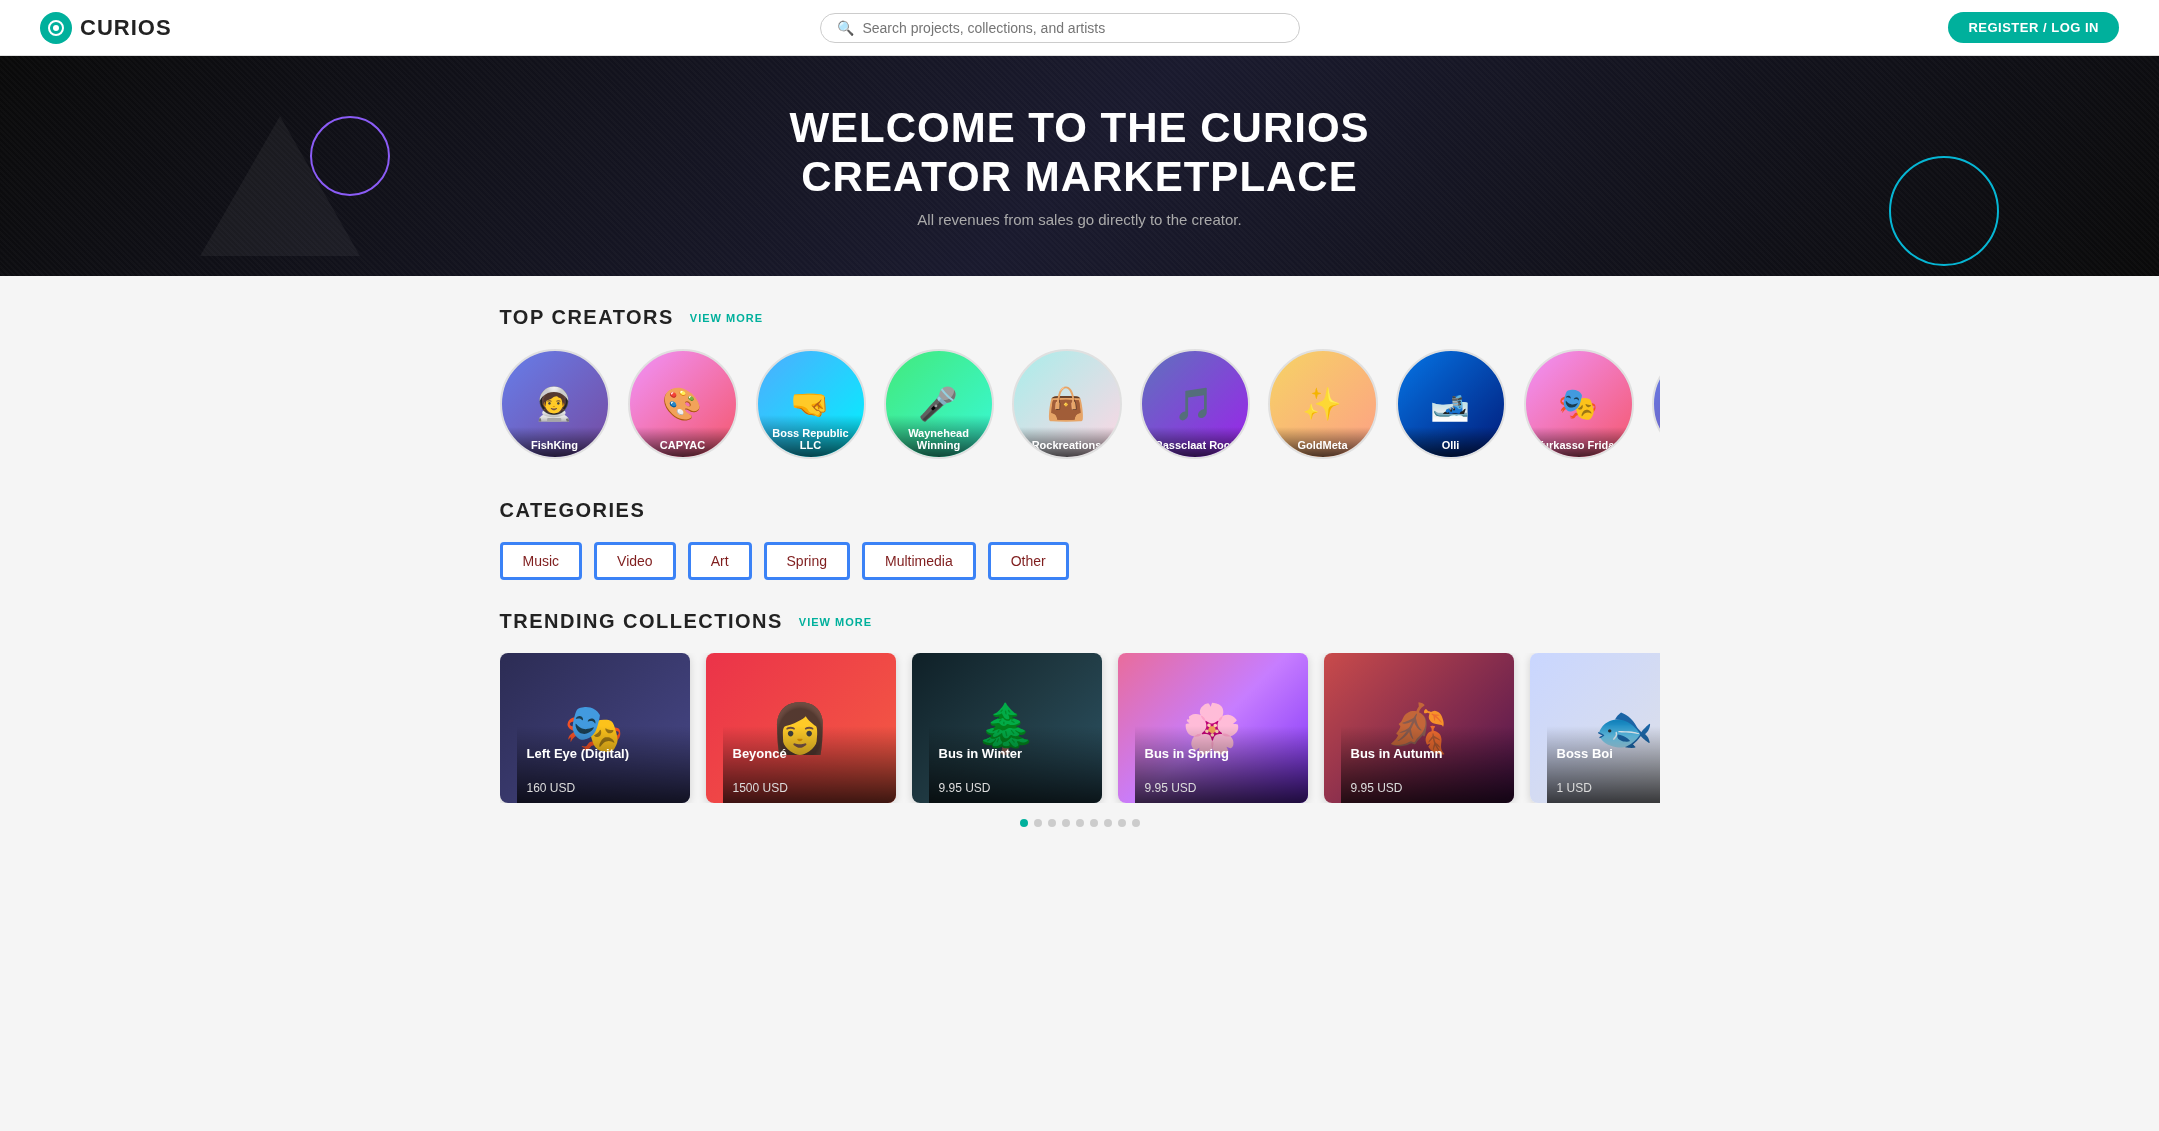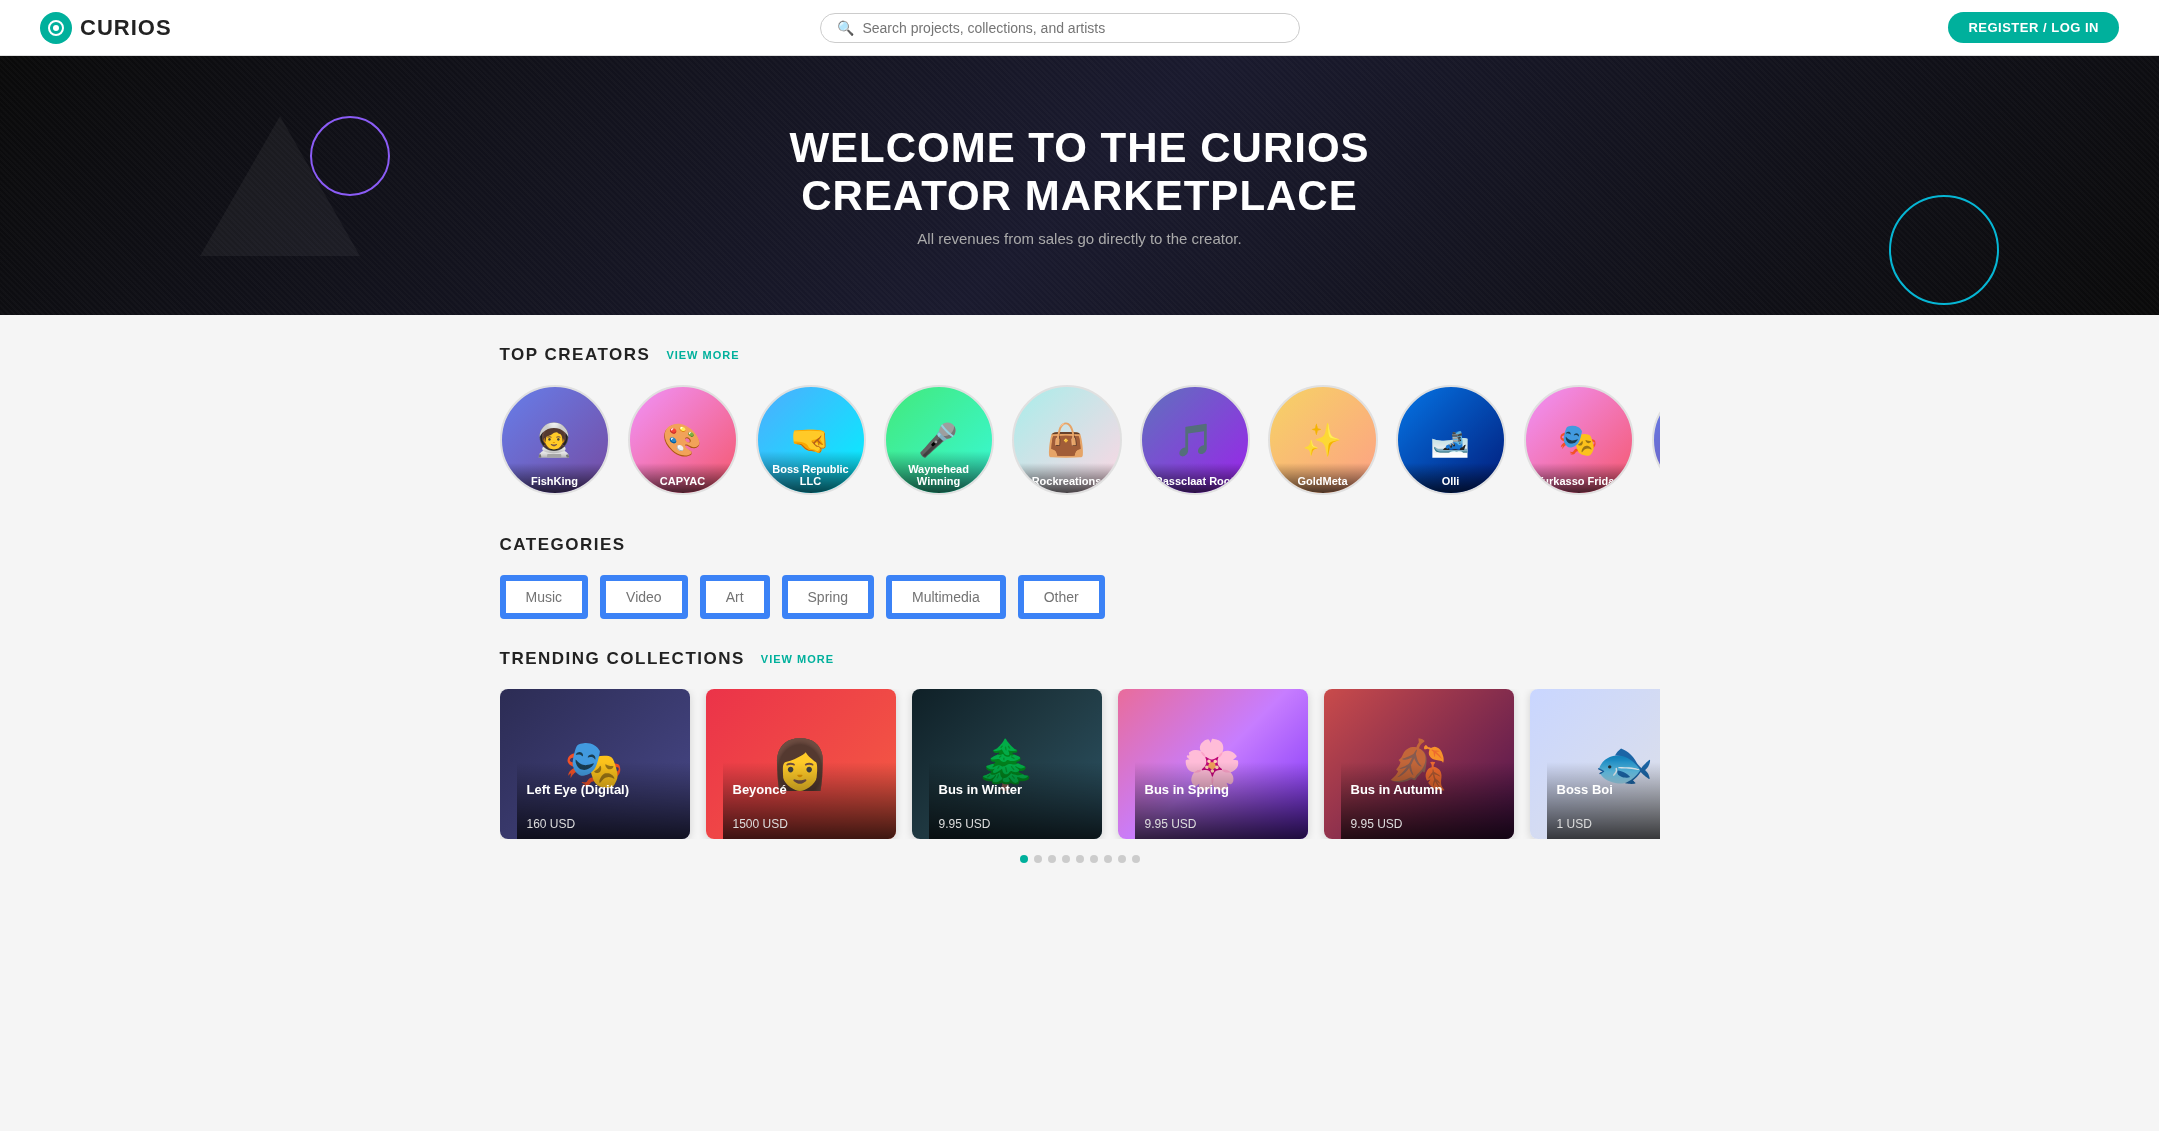--- a/index.html
+++ b/index.html
@@ -28,21 +28,21 @@
     }
     .register-btn {
       background: #00b09c; color: #fff; border: none; border-radius: 20px;
       padding: 8px 20px; font-size: 13px; font-weight: 600; cursor: pointer;
       letter-spacing: 0.5px;
     }
 
     
     .hero {
       background: linear-gradient(135deg, #0a0a0a 0%, #1a1a2e 50%, #0a0a0a 100%);
-      height: 259px; position: relative; overflow: hidden;
+      height: 220px; position: relative; overflow: hidden;
       display: flex; align-items: center; justify-content: center;
     }
     .hero-bg-lines {
       position: absolute; inset: 0;
       background: repeating-linear-gradient(45deg, transparent, transparent 2px, rgba(255,255,255,0.02) 2px, rgba(255,255,255,0.02) 4px);
     }
     .hero-circle-left {
       position: absolute; left: 310px; top: 60px;
       width: 80px; height: 80px; border-radius: 50%;
       border: 2px solid #8b5cf6; background: transparent;
@@ -61,21 +61,21 @@
     }
     .hero-content { text-align: center; position: relative; z-index: 2; }
     .hero-title { font-size: 42px; font-weight: 900; color: #fff; line-height: 1.15; text-transform: uppercase; letter-spacing: 1px; }
     .hero-subtitle { color: #aaa; font-size: 15px; margin-top: 10px; }
 
     
     .main { max-width: 1200px; margin: 0 auto; padding: 30px 20px; }
 
     
     .section-header { display: flex; align-items: center; gap: 16px; margin-bottom: 20px; }
-    .section-title { font-size: 17px; font-weight: 800; color: #222; letter-spacing: 1.5px; text-transform: uppercase; }
+    .section-title { font-size: 20px; font-weight: 800; color: #222; letter-spacing: 1.5px; text-transform: uppercase; }
     .view-more { font-size: 11px; font-weight: 700; color: #00b09c; cursor: pointer; text-transform: uppercase; letter-spacing: 1px; }
 
     
     .creators-row {
       display: flex; gap: 18px; overflow-x: auto; padding-bottom: 10px;
     }
     .creators-row::-webkit-scrollbar { display: none; }
     .creator-item { display: flex; flex-direction: column; align-items: center; cursor: pointer; flex-shrink: 0; }
     .creator-avatar {
       width: 110px; height: 110px; border-radius: 50%; overflow: hidden;
@@ -85,22 +85,22 @@
       position: absolute; bottom: 0; left: 0; right: 0;
       background: linear-gradient(transparent, rgba(0,0,0,0.7));
       color: #fff; font-size: 11px; font-weight: 600; text-align: center;
       padding: 12px 4px 6px; border-radius: 0 0 50% 50%;
     }
 
     
     .categories-section { margin: 30px 0; }
     .categories-row { display: flex; gap: 12px; flex-wrap: wrap; }
     .category-btn {
-      border: 6px solid #3b82f6; background: #fff; border-radius: 4px;
-      padding: 8px 20px; font-size: 14px; color: #737373; cursor: pointer;
+      border: 3px solid #3b82f6; background: #fff; border-radius: 4px;
+      padding: 8px 20px; font-size: 14px; color: #7f1d1d; cursor: pointer;
       transition: all 0.2s;
     }
 
     
     .trending-section { margin: 10px 0; }
     .collections-row {
       display: flex; gap: 16px; overflow-x: hidden;
     }
     .collection-card {
       flex-shrink: 0; width: 190px; border-radius: 8px; overflow: hidden;

